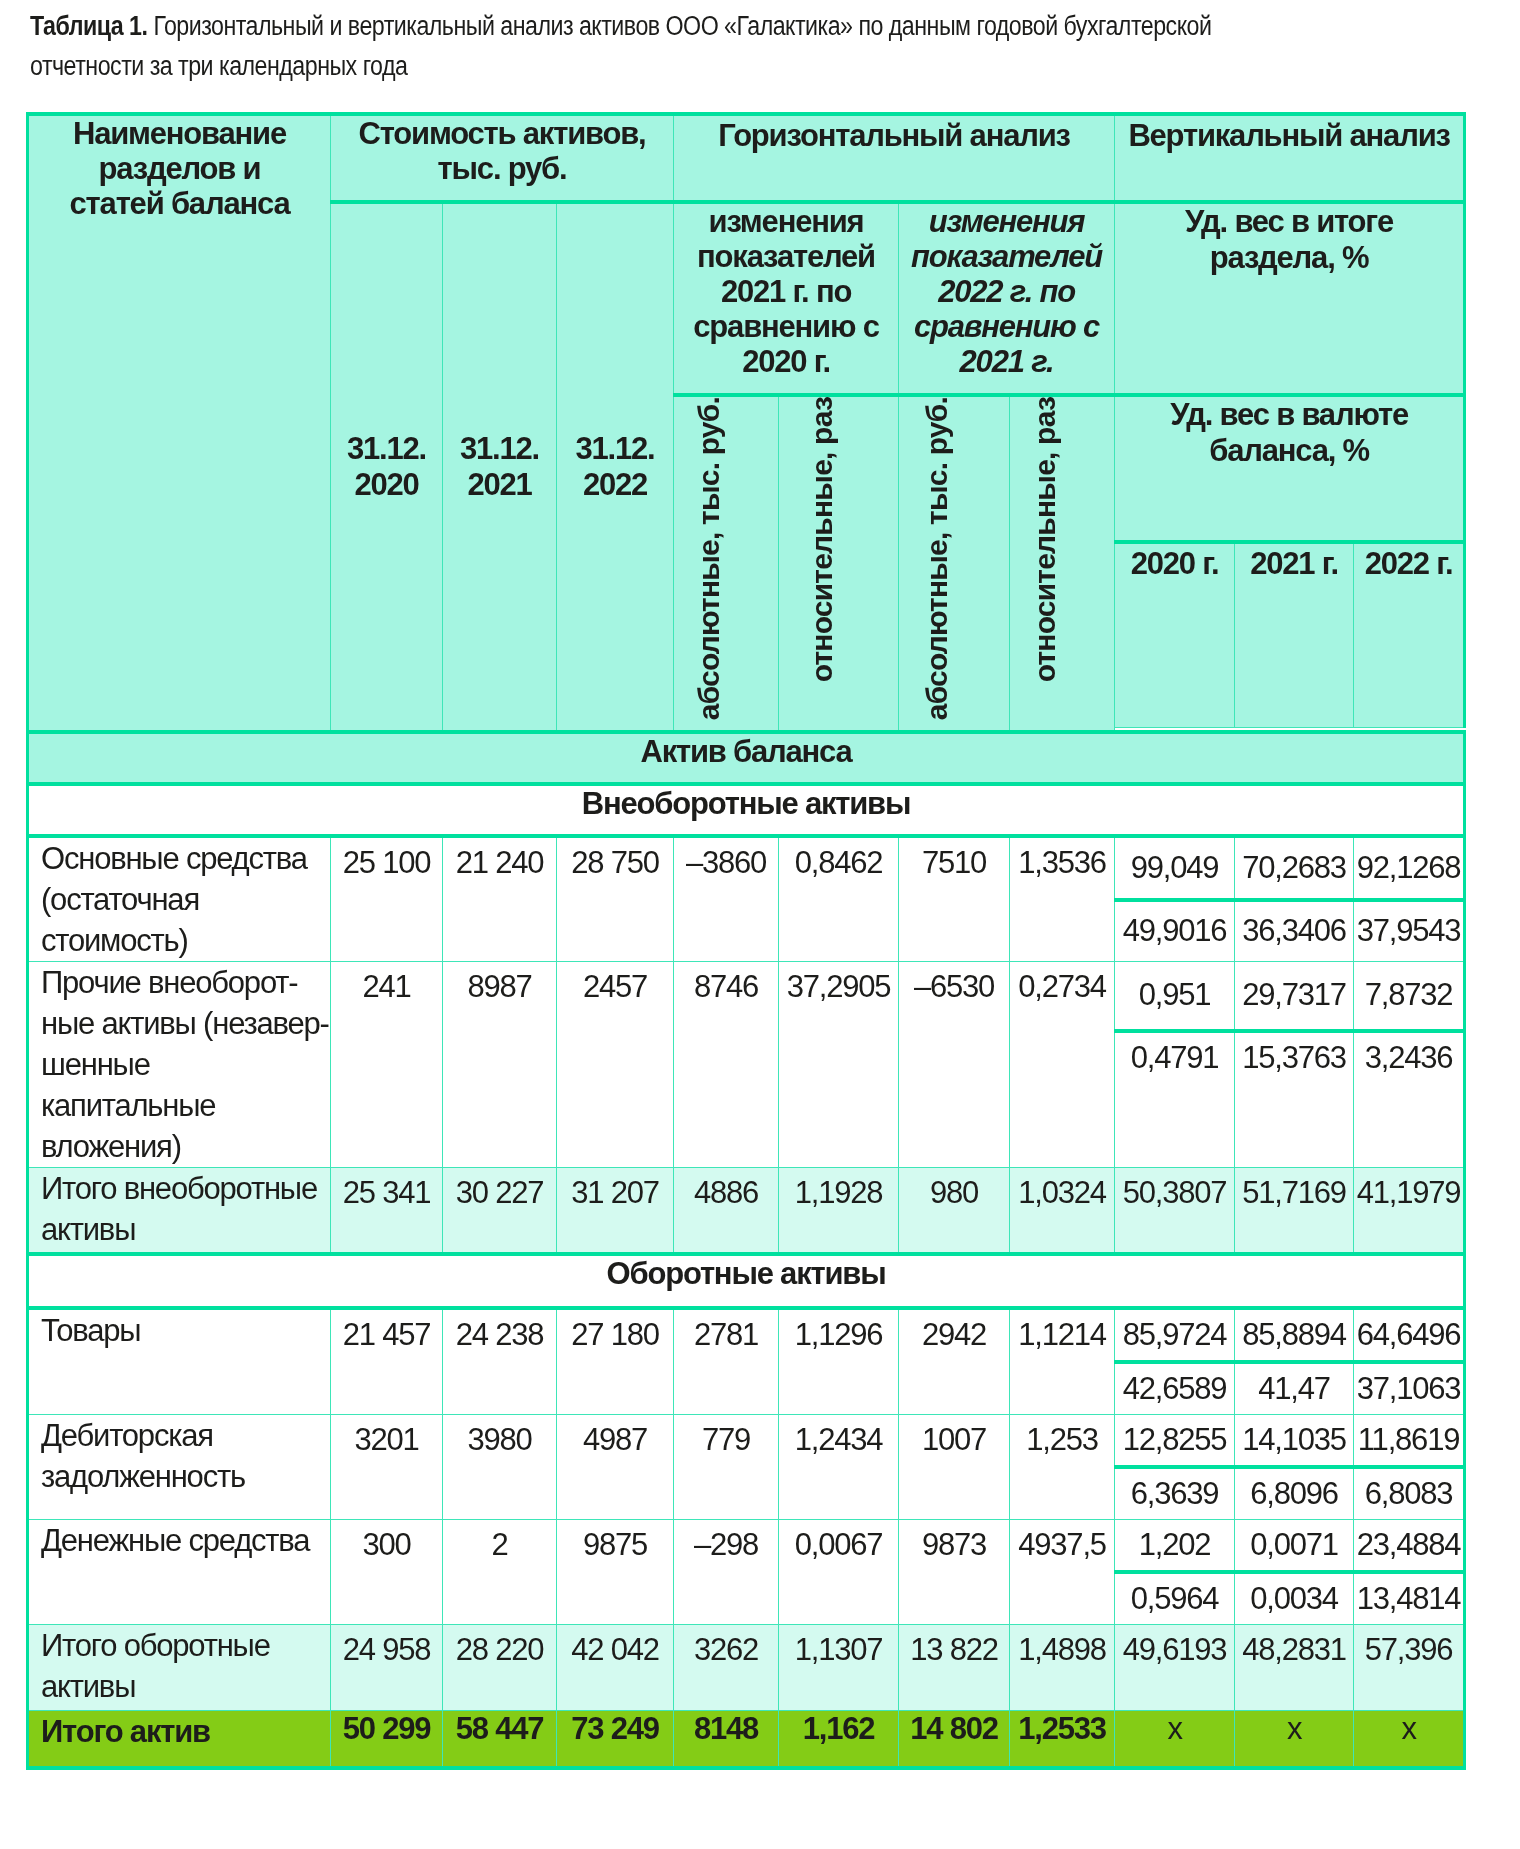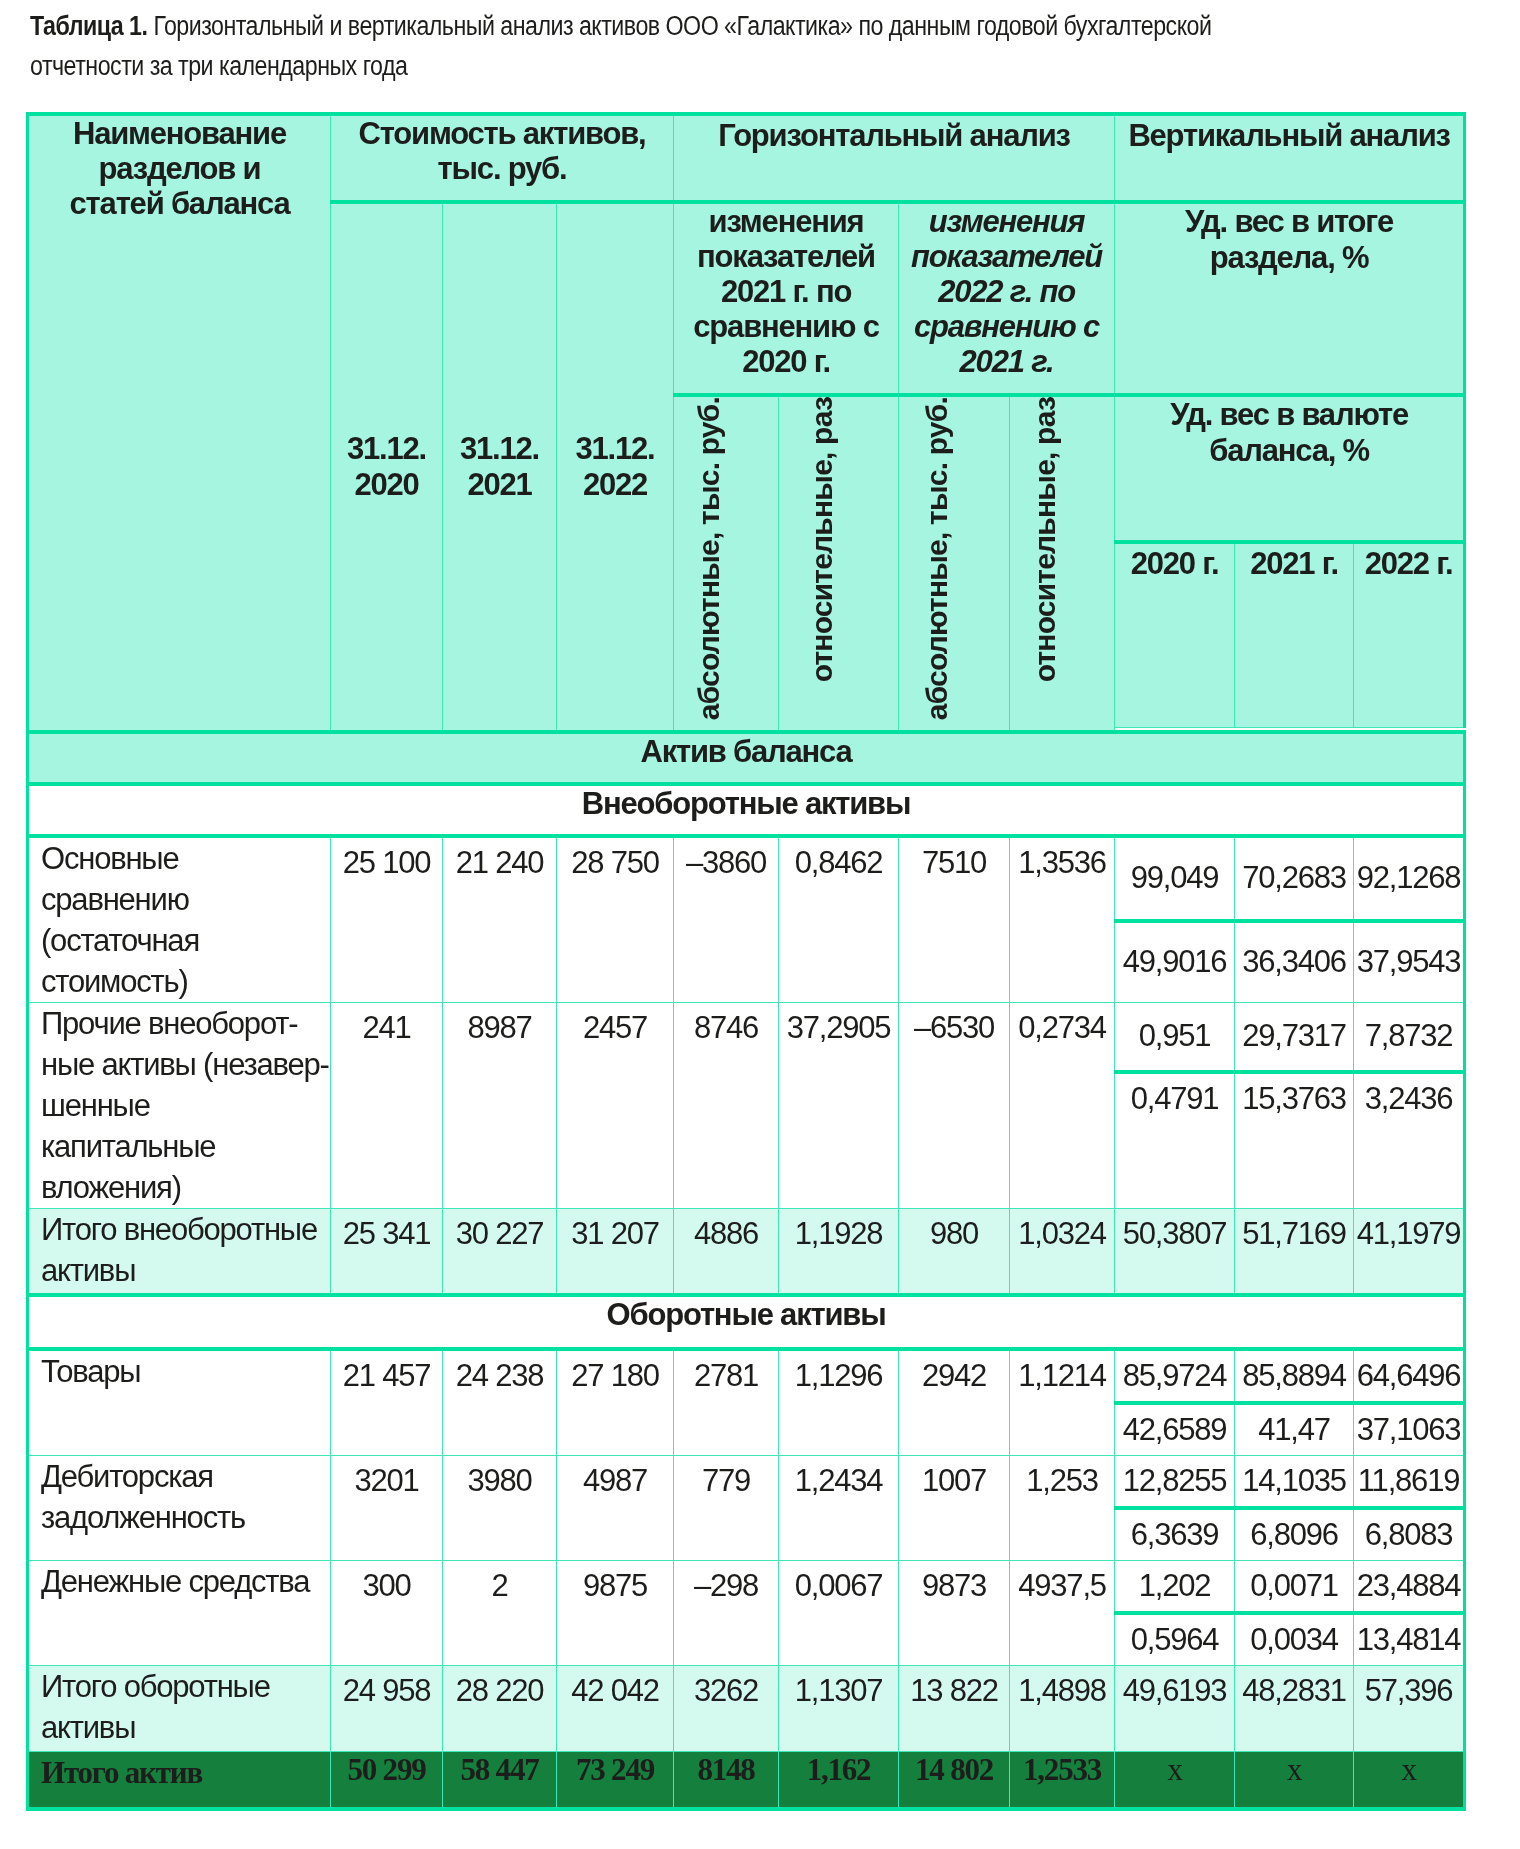--- a/index.html
+++ b/index.html
@@ -32,21 +32,21 @@
   .wrap { white-space: normal !important; }
   .vert {
     writing-mode: vertical-rl; transform: rotate(180deg);
     display: inline-block; line-height: 36px; font-size: 30px; letter-spacing: -0.8px;
     font-weight: bold; text-align: center;
   }
   .band-mint td { background: #a5f5e1; font-weight: bold; vertical-align: middle; }
   .band-white td { background: #ffffff; font-weight: bold; vertical-align: middle; }
   .row td { background: #ffffff; }
   .sub td { background: #d4faf0; }
-  .tot td { background: #15803d; font-weight: bold; vertical-align: middle; font-family: Liberation Serif, serif; }
+  .tot td { background: #84cc16; font-weight: bold; vertical-align: middle; }
   .name { text-align: left !important; padding-left: 12px !important; white-space: normal !important; line-height: 41px; }
   .num { padding-top: 10px !important; line-height: 30px; }
   .vnum { height: 50px; vertical-align: middle !important; line-height: 30px; }
   .row-sep td { border-top: 4px solid #00e09e; }
   .vsplit { border-top: 4px solid #00e09e !important; }
   .outer-l { border-left: 3px solid #00e09e !important; }
   .outer-r { border-right: 3px solid #00e09e !important; margin-left: 40px; }
 </style>
 </head>
 <body>
@@ -111,21 +111,21 @@
 
   <tr class="band-mint" style="height:52px">
     <td colspan="11" class="ht hb outer-l outer-r">Актив баланса</td>
   </tr>
 
   <tr class="band-white" style="height:52px">
     <td colspan="11" class="hb outer-l outer-r">Внеоборотные активы</td>
   </tr>
 
   <tr class="row" style="height:52px">
-    <td rowspan="2" class="name outer-l">Основные сравнению (остаточная стоимость)</td>
+    <td rowspan="2" class="name outer-l">Основные средства (остаточная стоимость)</td>
     <td rowspan="2" class="num">25 100</td>
     <td rowspan="2" class="num">21 240</td>
     <td rowspan="2" class="num">28 750</td>
     <td rowspan="2" class="num">–3860</td>
     <td rowspan="2" class="num">0,8462</td>
     <td rowspan="2" class="num">7510</td>
     <td rowspan="2" class="num">1,3536</td>
     <td class="vnum">99,049</td>
     <td class="vnum">70,2683</td>
     <td class="vnum outer-r">92,1268</td>

